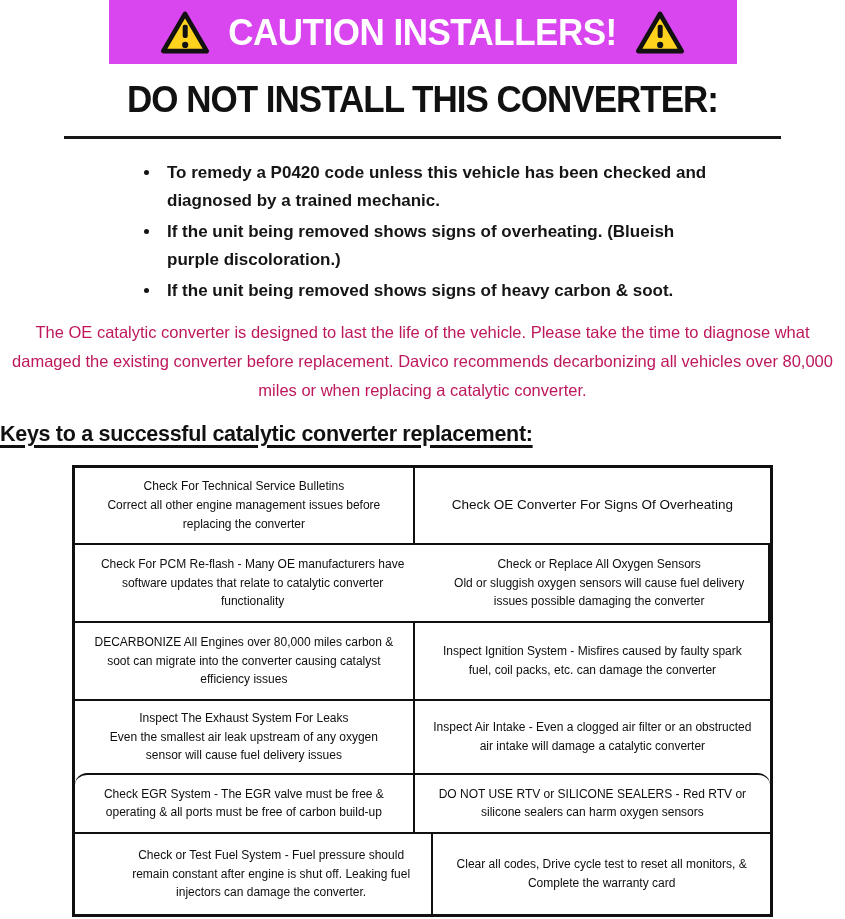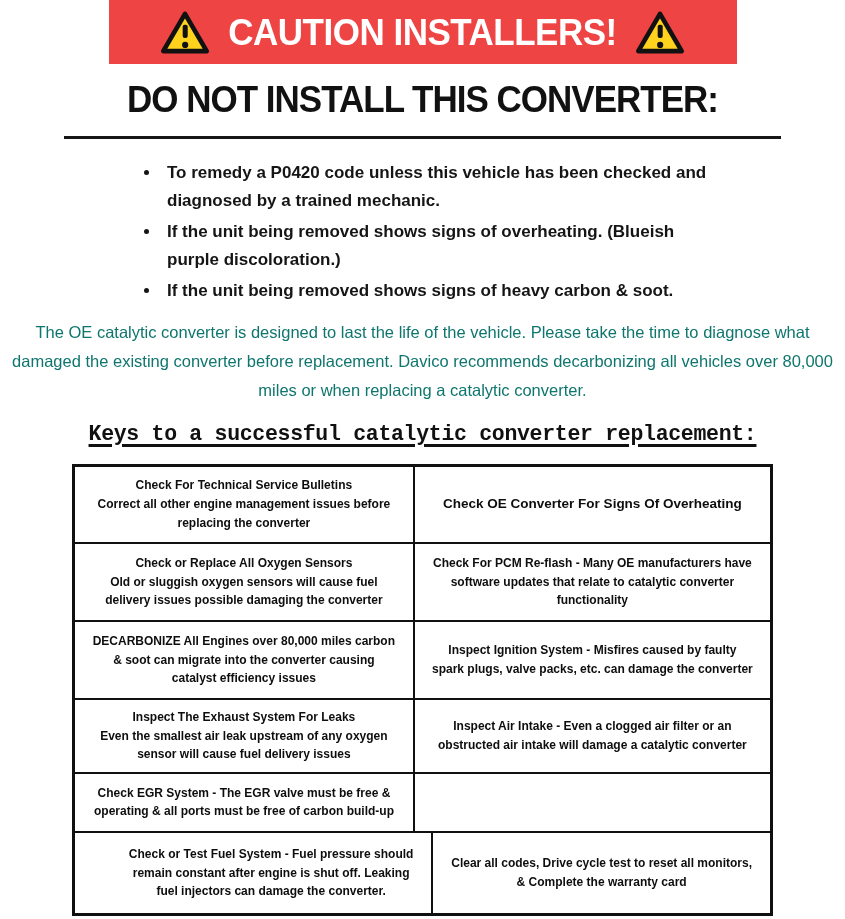--- a/index.html
+++ b/index.html
@@ -10,21 +10,21 @@
     font-family: "Liberation Sans", sans-serif;
     color: #111111;
     overflow: hidden;
   }
   .page { width: 845px; height: 919px; position: relative; }
 
   
   .banner {
     width: 628px; height: 64px;
     margin: 0 auto;
-    background: #ef4444;
+    background: #d946ef;
     display: flex; align-items: center; justify-content: center;
     gap: 18px;
   }
   .banner-title {
     color: #ffffff;
     font-size: 35px; font-weight: bold;
     letter-spacing: -0.5px;
     transform: scaleY(1.06);
     white-space: nowrap;
   }
@@ -62,62 +62,60 @@
     margin-left: 29px;
   }
 
   
   .intro-paragraph {
     width: 832px;
     margin: 13px auto 8px auto;
     text-align: center;
     font-size: 16.5px;
     font-weight: normal;
-    color: #0f766e;
+    color: #be185d;
     line-height: 1.75;
   }
 
   
   .keys-heading {
     margin-top: 17px;
-    text-align: center;
     font-size: 21.5px; font-weight: bold;
     letter-spacing: -0.3px;
-    font-family: Liberation Mono, monospace;
   }
   .keys-heading span {
     text-decoration: underline;
     text-decoration-thickness: 2.5px;
     text-underline-offset: 4px;
   }
 
   
   .tips-table {
     width: 701px;
     margin: 18px auto 0 auto;
     border: 3px solid #101010;
   }
   .tips-row { display: flex; }
   .tips-row + .tips-row { border-top: 2.5px solid #101010; }
   .tip-cell {
     display: flex; align-items: center; justify-content: center;
     text-align: center;
     padding: 6px 16px;
-    font-size: 12px; font-weight: bold;
+    font-size: 12px; font-weight: normal;
     line-height: 1.55;
     color: #0e0e0e;
     white-space: pre-line;
   }
   .tip-cell.left  { width: 340px; border-right: 2.5px solid #101010; }
   .tip-cell.right { width: 355.5px; }
   .row-1 { min-height: 75px; }
   .row-2 { min-height: 78px; }
   .row-3 { min-height: 78px; }
   .row-4 { min-height: 74px; }
-  .row-5 { min-height: 59px; }
+  .row-5 { min-height: 59px; border-radius: 12px; }
   .row-6 { min-height: 82px; padding-left: 36px; }
   .row-1 .tip-cell.right { font-size: 13.5px; border-radius: 17px; }
 </style>
 </head>
 <body>
 
 <div class="page">
 
   <div class="banner">
     <svg class="tri-icon" viewBox="0 0 64 58" aria-hidden="true">
@@ -149,35 +147,36 @@
     <span>Keys to a successful catalytic converter replacement:</span>
   </div>
 
   <div class="tips-table">
     <div class="tips-row row-1">
       <div class="tip-cell left">Check For Technical Service Bulletins
 Correct all other engine management issues before replacing the converter</div>
       <div class="tip-cell right">Check OE Converter For Signs Of Overheating</div>
     </div>
     <div class="tips-row row-2">
+      <div class="tip-cell right">Check For PCM Re-flash - Many OE manufacturers have software updates that relate to catalytic converter functionality</div>
       <div class="tip-cell left">Check or Replace All Oxygen Sensors
 Old or sluggish oxygen sensors will cause fuel delivery issues possible damaging the converter</div>
-      <div class="tip-cell right">Check For PCM Re-flash - Many OE manufacturers have software updates that relate to catalytic converter functionality</div>
     </div>
     <div class="tips-row row-3">
       <div class="tip-cell left">DECARBONIZE All Engines over 80,000 miles carbon &amp; soot can migrate into the converter causing catalyst efficiency issues</div>
-      <div class="tip-cell right">Inspect Ignition System - Misfires caused by faulty spark plugs, valve packs, etc. can damage the converter</div>
+      <div class="tip-cell right">Inspect Ignition System - Misfires caused by faulty spark fuel, coil packs, etc. can damage the converter</div>
     </div>
     <div class="tips-row row-4">
       <div class="tip-cell left">Inspect The Exhaust System For Leaks
 Even the smallest air leak upstream of any oxygen sensor will cause fuel delivery issues</div>
       <div class="tip-cell right">Inspect Air Intake - Even a clogged air filter or an obstructed air intake will damage a catalytic converter</div>
     </div>
     <div class="tips-row row-5">
       <div class="tip-cell left">Check EGR System - The EGR valve must be free &amp; operating &amp; all ports must be free of carbon build-up</div>
+      <div class="tip-cell right">DO NOT USE RTV or SILICONE SEALERS - Red RTV or silicone sealers can harm oxygen sensors</div>
     </div>
     <div class="tips-row row-6">
       <div class="tip-cell left">Check or Test Fuel System - Fuel pressure should remain constant after engine is shut off.  Leaking fuel injectors can damage the converter.</div>
       <div class="tip-cell right">Clear all codes,  Drive cycle test to reset all monitors, &amp; Complete the warranty card</div>
     </div>
   </div>
 
 </div>
 
 </body></html>

